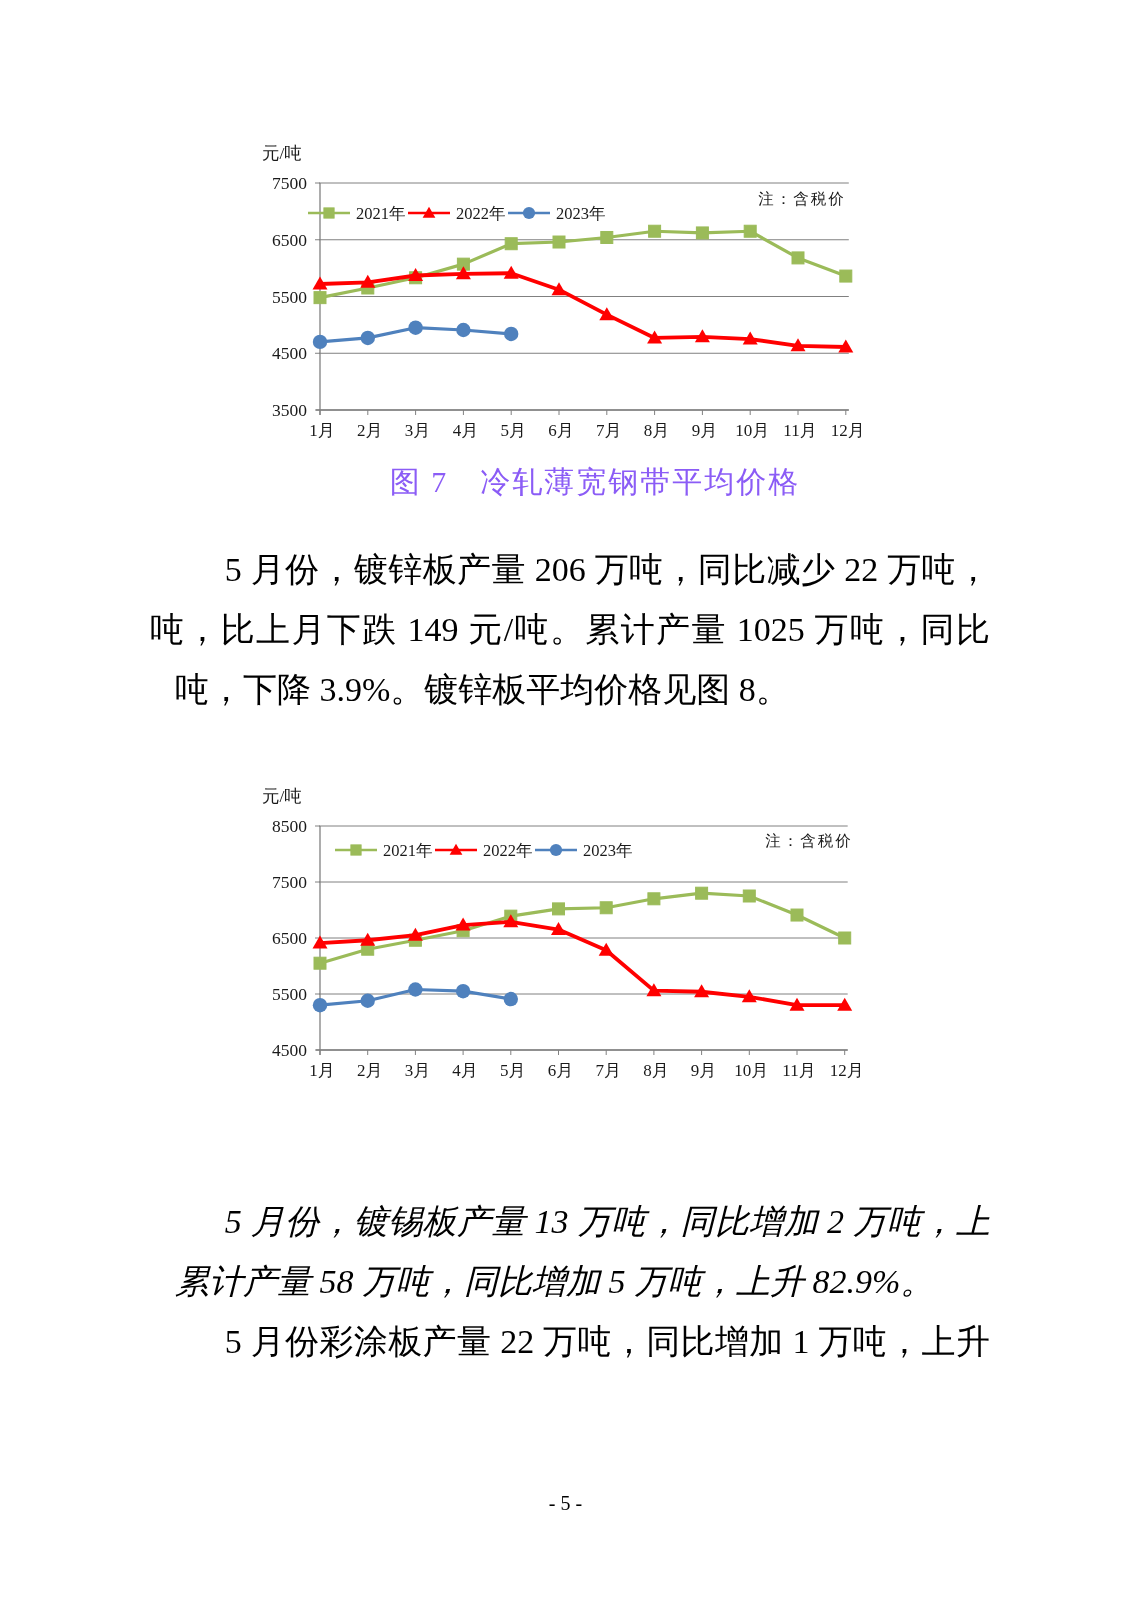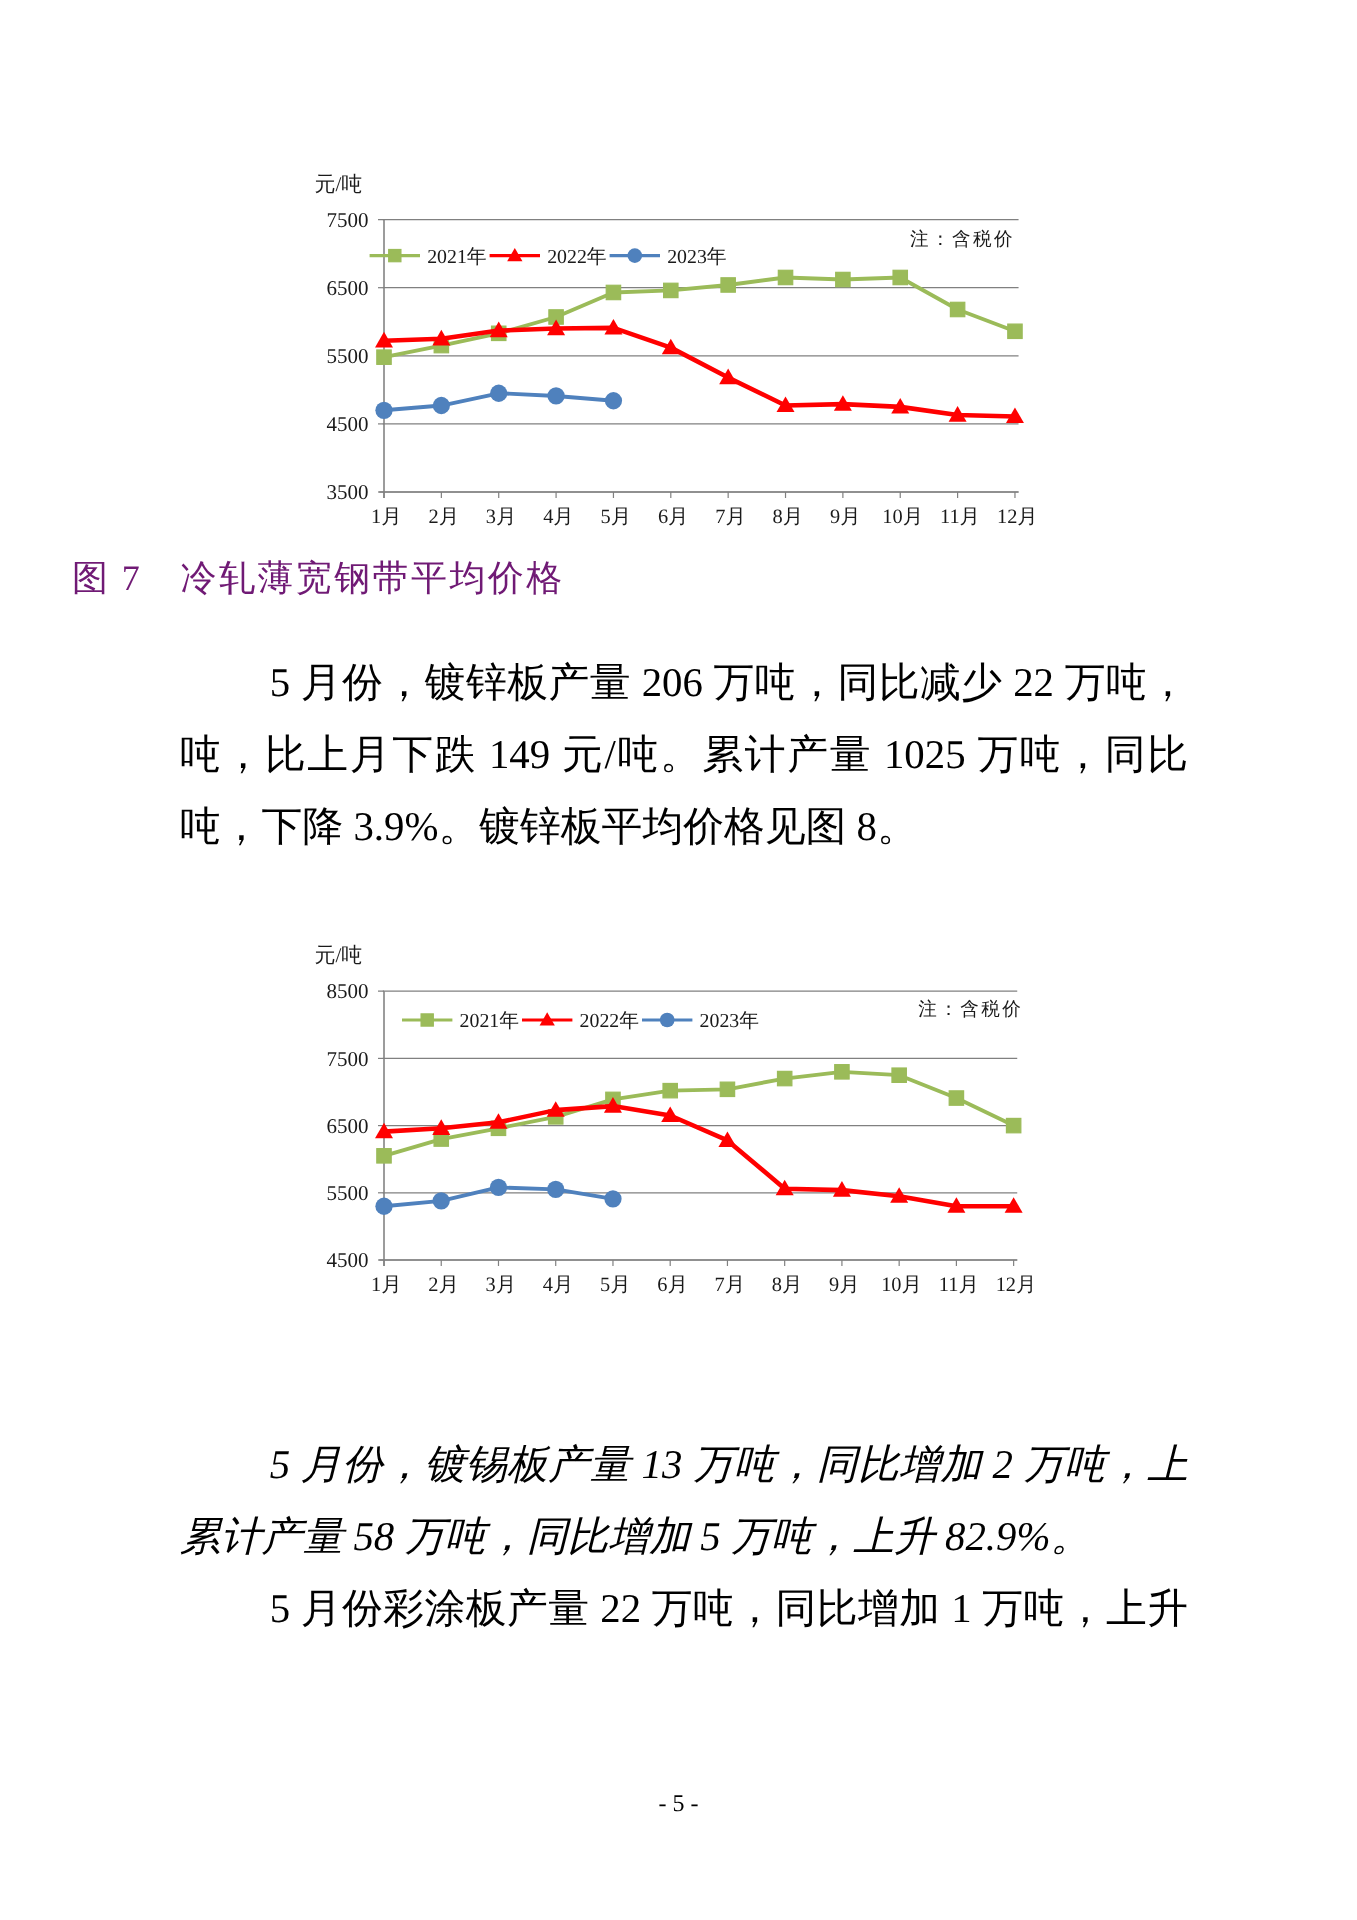--- a/index.html
+++ b/index.html
@@ -8,38 +8,38 @@
     width:1131px;height:1600px;
     background:#ffffff;
     margin:0 auto;
     font-family:"Liberation Serif","DejaVu Serif",serif;
     color:#000;
     overflow:hidden;
   }
   .chart-host{position:absolute;}
   .fig-caption{
     position:absolute;left:60px;width:1070px;
-    text-align:left;
+    text-align:center;
     font-size:30px;
     letter-spacing:2px;
-    color:#701a75;
+    color:#8b5cf6;
   }
   .para{
     position:absolute;left:150px;width:840px;
     font-size:34px;
     line-height:60px;
   }
   .tline{
     text-align:justify;
     text-align-last:justify;
     height:60px;
     overflow:hidden;
   }
   .tline.first{text-indent:2.2em;}
-  .tline.last{text-align:left;text-align-last:left;}
+  .tline.last{text-align:left;text-align-last:left;margin-left:25px;}
   #footer{
     position:absolute;left:0;width:1131px;top:1492px;
     text-align:center;
     font-size:20px;
   }
   svg text{font-family:"Liberation Serif","DejaVu Serif",serif;}
 </style>
 </head>
 <body>
 

